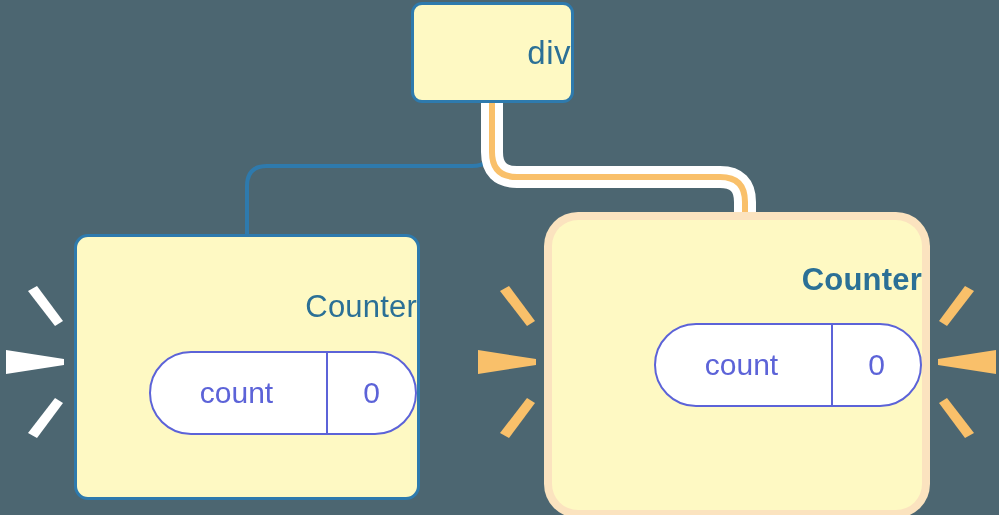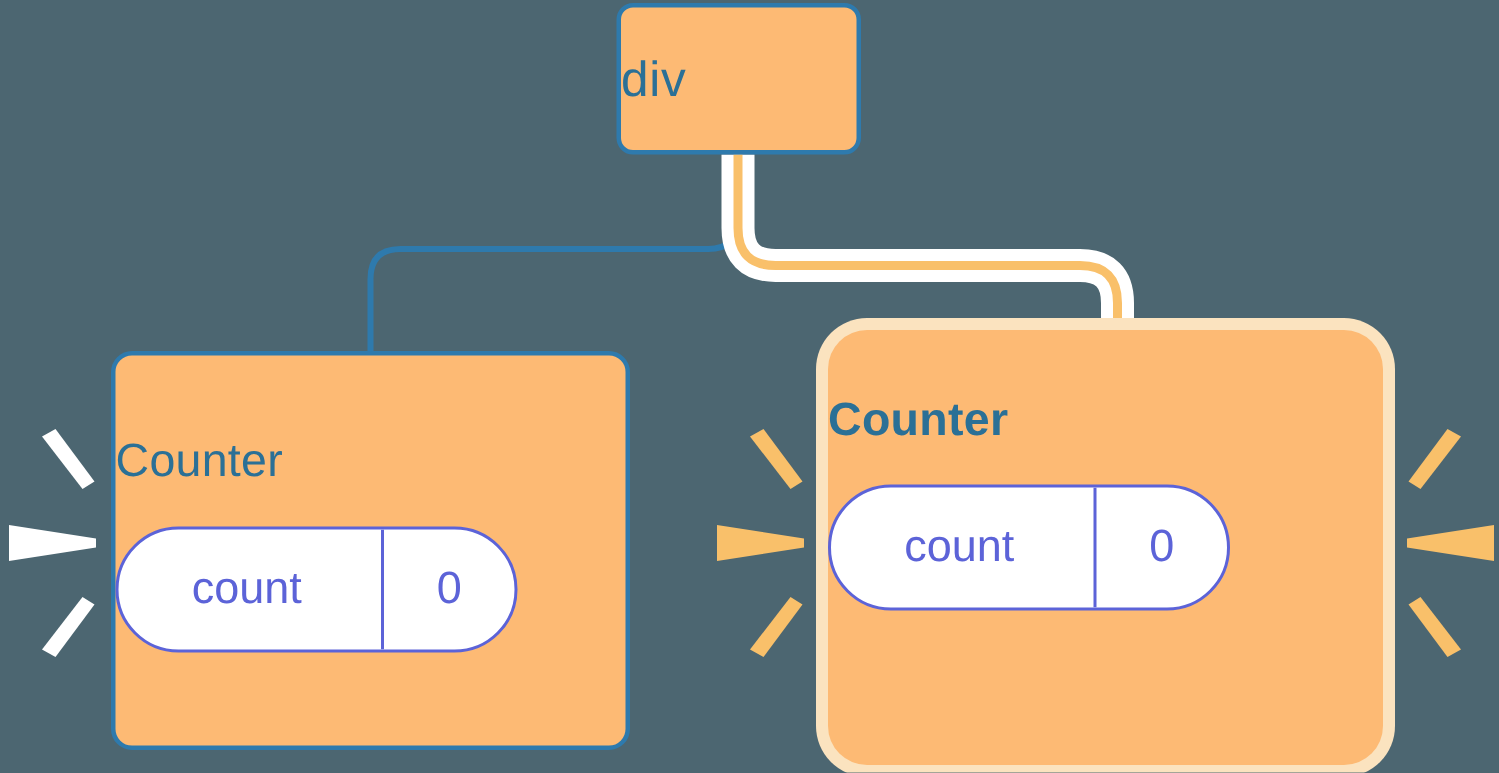--- a/index.html
+++ b/index.html
@@ -25,26 +25,26 @@
     left: 0;
     top: 0;
     width: 999px;
     height: 515px;
     z-index: 1;
   }
 
   
   .node {
     position: absolute;
-    background: #fdba74;
+    background: #fef9c3;
     box-sizing: border-box;
     z-index: 3;
     display: flex;
     flex-direction: column;
-    align-items: flex-start;
+    align-items: flex-end;
   }
 
   
   #div-node {
     left: 411px;
     top: 2px;
     width: 163px;
     height: 101px;
     border: 3px solid #2e7aad;
     border-radius: 11px;

